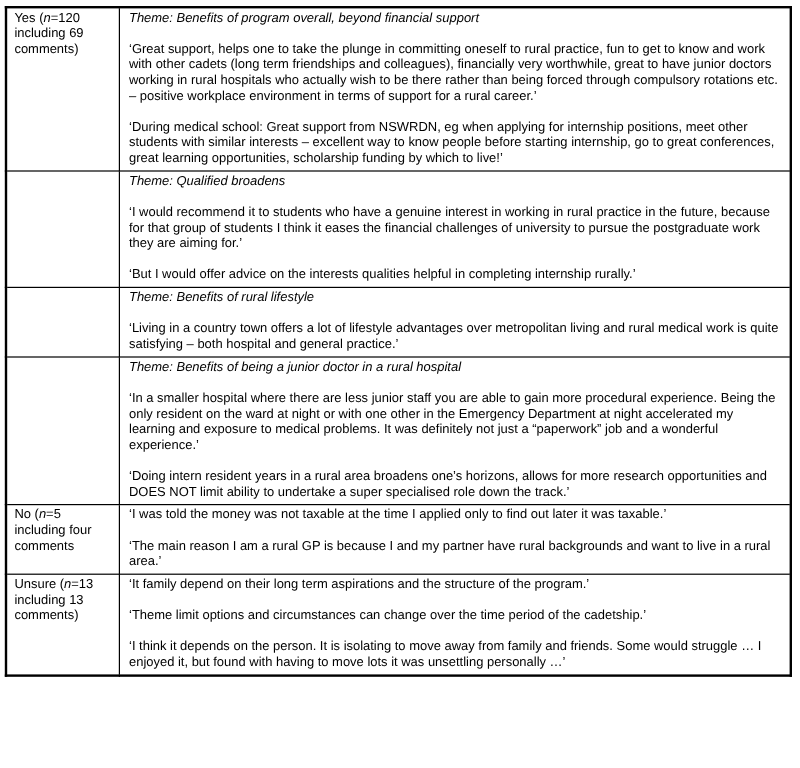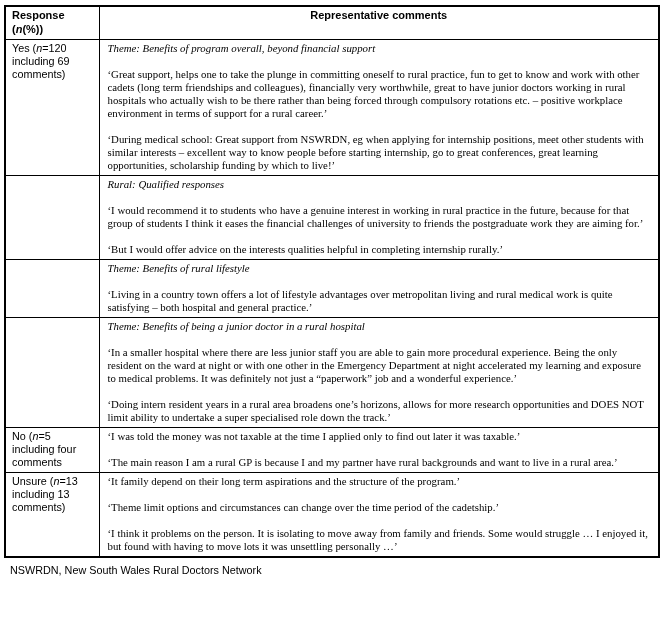--- a/index.html
+++ b/index.html
@@ -39,63 +39,56 @@
     font-weight: bold;
     font-size: 11px;
     line-height: 13.5px;
   }
   th.comments-h {
     font-weight: bold;
     font-size: 11px;
     text-align: center;
     line-height: 13.5px;
   }
-  td.comments { padding-left: 8px; font-family: Liberation Serif, serif; }
+  td.comments { padding-left: 8px; }
   td.comments p { margin: 0 0 13px 0; }
   td.comments p:last-child { margin-bottom: 0; }
   p.theme { font-style: italic; }
   .footnote {
     margin: 6px 0 0 10px;
     font-size: 10.8px;
     line-height: 13px;
   }
   i { font-style: italic; }
 </style>
 </head>
 <body>
 
 <div class="page">
   <table class="main">
     <colgroup>
       <col class="c-response">
       <col class="c-comments">
     </colgroup>
     <tbody>
-        <tr>
-      <th class="response-h">
-        <div>Response</div>
-        <div><span>(</span><i>n</i><span>(%))</span></div>
-      </th>
-      <th class="comments-h">Representative comments</th>
-    </tr>
 
     <tr>
       <td class="response"><span>Yes (</span><i>n</i><span>=120 including 69 comments)</span></td>
       <td class="comments">
         <p class="theme">Theme: Benefits of program overall, beyond financial support</p>
         <p class="quote">‘Great support, helps one to take the plunge in committing oneself to rural practice, fun to get to know and work with other cadets (long term friendships and colleagues), financially very worthwhile, great to have junior doctors working in rural hospitals who actually wish to be there rather than being forced through compulsory rotations etc. – positive workplace environment in terms of support for a rural career.’</p>
         <p class="quote">‘During medical school: Great support from NSWRDN, eg when applying for internship positions, meet other students with similar interests – excellent way to know people before starting internship, go to great conferences, great learning opportunities, scholarship funding by which to live!’</p>
       </td>
     </tr>
 
     <tr>
       <td class="response"><span></span><i></i><span></span></td>
       <td class="comments">
-        <p class="theme">Rural: Qualified responses</p>
-        <p class="quote">‘I would recommend it to students who have a genuine interest in working in rural practice in the future, because for that group of students I think it eases the financial challenges of university to friends the postgraduate work they are aiming for.’</p>
+        <p class="theme">Theme: Qualified broadens</p>
+        <p class="quote">‘I would recommend it to students who have a genuine interest in working in rural practice in the future, because for that group of students I think it eases the financial challenges of university to pursue the postgraduate work they are aiming for.’</p>
         <p class="quote">‘But I would offer advice on the interests qualities helpful in completing internship rurally.’</p>
       </td>
     </tr>
 
     <tr>
       <td class="response"><span></span><i></i><span></span></td>
       <td class="comments">
         <p class="theme">Theme: Benefits of rural lifestyle</p>
         <p class="quote">‘Living in a country town offers a lot of lifestyle advantages over metropolitan living and rural medical work is quite satisfying – both hospital and general practice.’</p>
       </td>
@@ -116,20 +109,19 @@
         <p class="quote">‘I was told the money was not taxable at the time I applied only to find out later it was taxable.’</p>
         <p class="quote">‘The main reason I am a rural GP is because I and my partner have rural backgrounds and want to live in a rural area.’</p>
       </td>
     </tr>
 
     <tr>
       <td class="response"><span>Unsure (</span><i>n</i><span>=13 including 13 comments)</span></td>
       <td class="comments">
         <p class="quote">‘It family depend on their long term aspirations and the structure of the program.’</p>
         <p class="quote">‘Theme limit options and circumstances can change over the time period of the cadetship.’</p>
-        <p class="quote">‘I think it problems on the person. It is isolating to move away from family and friends. Some would struggle … I enjoyed it, but found with having to move lots it was unsettling personally …’</p>
+        <p class="quote">‘I think it depends on the person. It is isolating to move away from family and friends. Some would struggle … I enjoyed it, but found with having to move lots it was unsettling personally …’</p>
       </td>
     </tr>
   </tbody>
     </table>
 
-  <div class="footnote">NSWRDN, New South Wales Rural Doctors Network</div>
 </div>
 
 </body></html>

